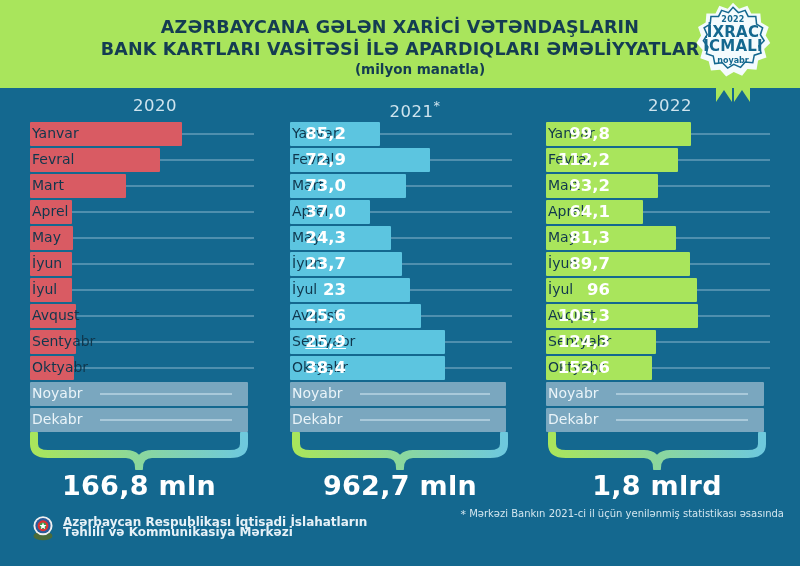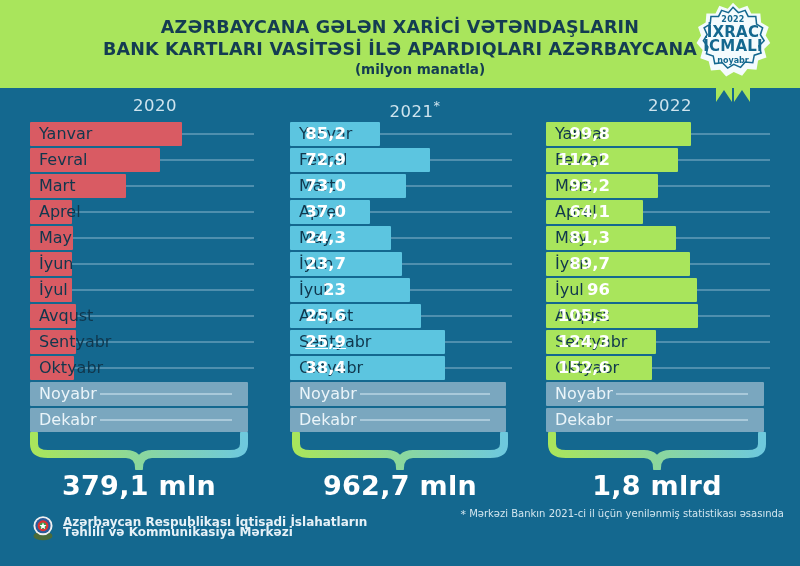--- a/index.html
+++ b/index.html
@@ -74,23 +74,23 @@
   }
   .bar {
     position:absolute; left:0; top:0; height:23.5px;
     border-radius:1px;
   }
   .leader {
     position:absolute; top:11px; height:1.5px;
     background:#4f8fae;
   }
   .rowlabel {
-    position:absolute; left:9px; top:0; height:22px;
+    position:absolute; left:2px; top:0; height:22px;
     line-height:23.5px;
-    font-size:16px; color:#10374d;
+    font-size:14px; color:#10374d;
     white-space:nowrap; z-index:3;
   }
   .rowlabel.light { color:#eaf4f9; }
   .rowvalue {
     position:absolute; right:0; top:0; height:23.5px;
     line-height:23.5px;
     font-size:16.5px; font-weight:bold; color:#ffffff;
     z-index:4; white-space:nowrap;
   }
   .row.empty .bar { background:#7aa7bf; }
@@ -131,21 +131,21 @@
     white-space:nowrap;
   }
   .footer-text span { display:block; }
 </style>
 </head>
 <body>
 
 <div class="header">
   <div class="header-title">
     <span class="ln">AZƏRBAYCANA GƏLƏN XARİCİ VƏTƏNDAŞLARIN</span>
-    <span class="ln">BANK KARTLARI VASİTƏSİ İLƏ APARDIQLARI AZƏRBAYCANA</span>
+    <span class="ln">BANK KARTLARI VASİTƏSİ İLƏ APARDIQLARI ƏMƏLİYYATLAR</span>
   </div>
   <div class="header-sub">(milyon manatla)</div>
 </div>
 
 <div class="badge-wrap">
   <svg class="badge-ribbons" viewBox="0 0 86 60">
     <path d="M26 0 L26 56 L34 44 L42 56 L42 0 Z" fill="#a9e55c"></path>
     <path d="M44 0 L44 56 L52 44 L60 56 L60 0 Z" fill="#a9e55c"></path>
   </svg>
   <svg class="badge-star" viewBox="0 0 100 100">
@@ -397,21 +397,21 @@
 <svg class="brace brace-2022" viewBox="0 0 218 38" preserveAspectRatio="none">
   <defs>
       <linearGradient id="g3" x1="0" y1="0" x2="1" y2="0">
     <stop offset="0" stop-color="#a9e55c"></stop>
         <stop offset="1" stop-color="#6ec9dd"></stop>
   </linearGradient>
     </defs>
   <path d="M4 2 L4 12 Q4 22 18 22 L96 22 Q109 22 109 36 Q109 22 122 22 L200 22 Q214 22 214 12 L214 2" fill="none" stroke="url(#g3)" stroke-width="8" stroke-linecap="round" stroke-linejoin="round"></path>
 </svg>
 
-<div class="total total-2020">379,1 mln</div>
+<div class="total total-2020">166,8 mln</div>
 <div class="total total-2021">962,7 mln</div>
 <div class="total total-2022">1,8 mlrd</div>
 
 <div class="footnote">
   <span class="star">*</span>
   <span>Mərkəzi Bankın 2021-ci il üçün yenilənmiş statistikası əsasında</span>
 </div>
 
 <div class="footer-logo">
   <svg class="emblem" viewBox="0 0 40 44">

